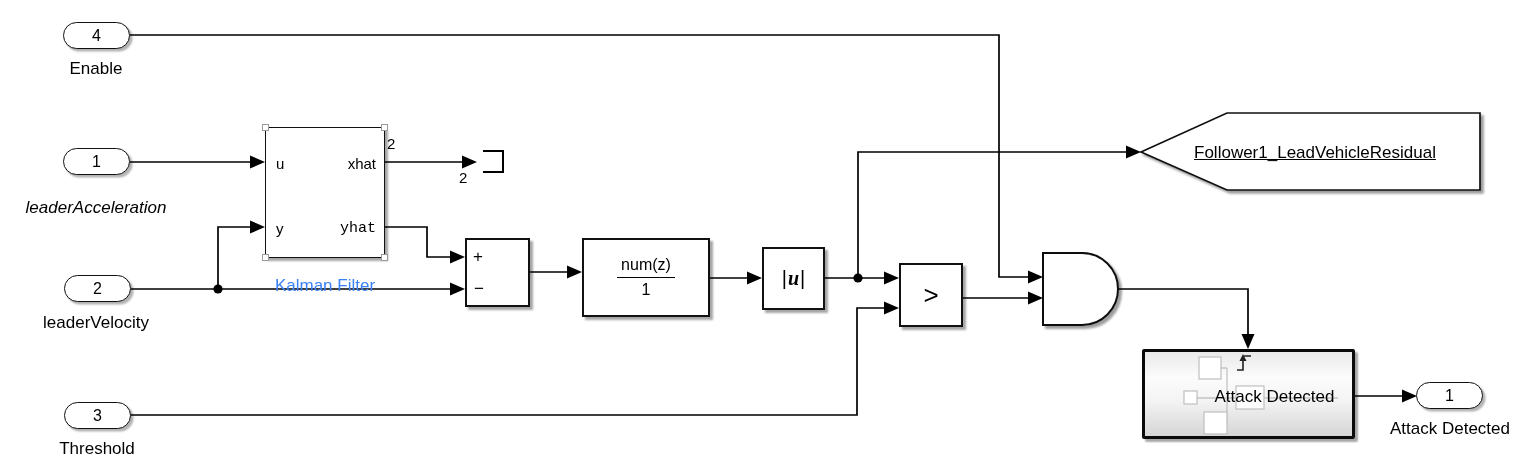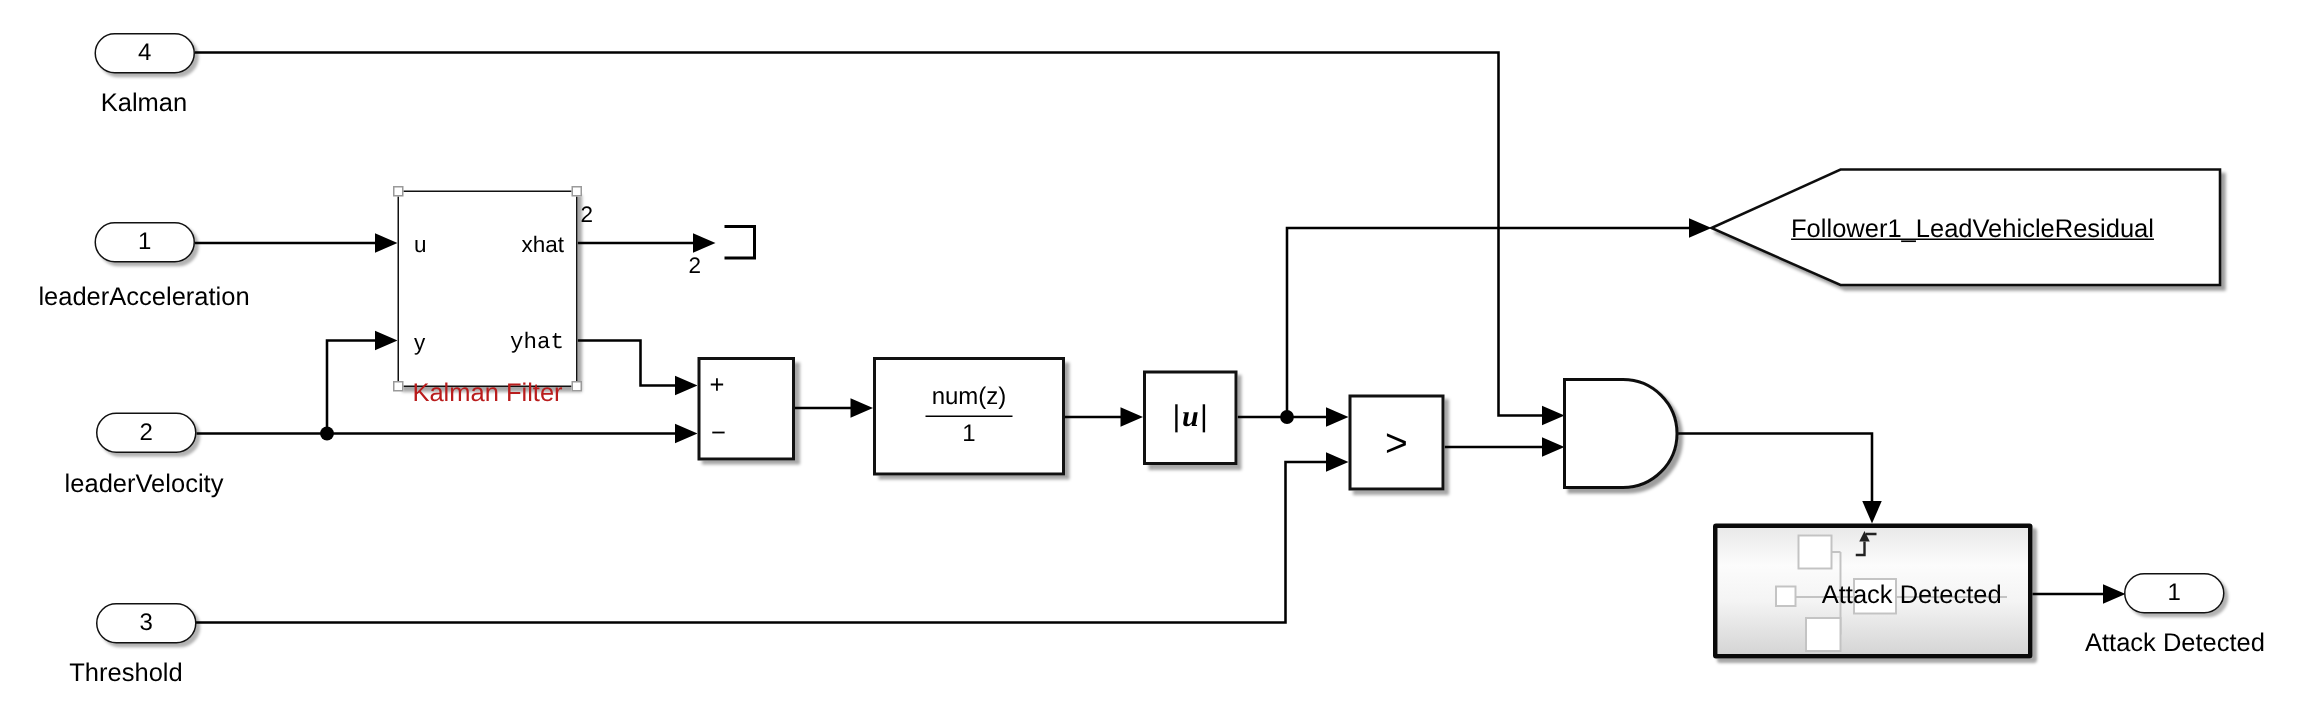--- a/index.html
+++ b/index.html
@@ -83,48 +83,48 @@
       <circle cx="858" cy="278" r="4.6"></circle>
     </g>
     <path d="M483,151 H503 V172 H483" stroke="#000" stroke-width="2" fill="none"></path>
     <path d="M1043,253 H1082 A36,36 0 0 1 1082,325 H1043 Z" fill="#fff" stroke="#111" stroke-width="2" filter="url(#ds)"></path>
     <polygon points="1141,152 1227,113 1480,113 1480,190 1227,190" fill="#fff" stroke="#111" stroke-width="1.7" filter="url(#ds)"></polygon>
   </svg>
 
   <div class="port" style="left:63px;top:22px;">
     <span>4</span>
   </div>
-  <div class="plabel" style="left:46px;top:59px;width:100px;">Kalman</div>
+  <div class="plabel" style="left:46px;top:59px;width:100px;">Enable</div>
 
   <div class="port" style="left:63px;top:148px;">
     <span>1</span>
   </div>
-  <div class="plabel" style="left:6px;top:188px;width:180px;">leaderAcceleration</div>
+  <div class="plabel" style="left:6px;top:198px;width:180px;font-style:italic;">leaderAcceleration</div>
 
   <div class="port" style="left:64px;top:275px;">
     <span>2</span>
   </div>
   <div class="plabel" style="left:16px;top:313px;width:160px;">leaderVelocity</div>
 
   <div class="port" style="left:64px;top:402px;">
     <span>3</span>
   </div>
-  <div class="plabel" style="left:34px;top:439px;width:100px;">Threshold</div>
+  <div class="plabel" style="left:47px;top:439px;width:100px;">Threshold</div>
 
   <div class="block kalman" style="left:265px;top:127px;width:120px;height:131px;">
     <span class="kport" style="left:10px;top:27px;">u</span>
     <span class="kport" style="left:10px;top:92px;">y</span>
     <span class="kport" style="right:8px;top:27px;">xhat</span>
     <span class="kport" style="right:8px;top:92px;font-family:Liberation Mono, monospace;">yhat</span>
     <span class="handle" style="left:-4px;top:-4px;"></span>
     <span class="handle" style="right:-4px;top:-4px;"></span>
     <span class="handle" style="left:-4px;bottom:-4px;"></span>
     <span class="handle" style="right:-4px;bottom:-4px;"></span>
   </div>
-  <div class="kalman-name" style="left:245px;top:252px;width:160px;color:#b91c1c;">Kalman Filter</div>
+  <div class="kalman-name" style="left:245px;top:276px;width:160px;color:#3b82f6;">Kalman Filter</div>
 
   <div class="annot" style="left:387px;top:135px;">2</div>
   <div class="annot" style="left:459px;top:169px;">2</div>
 
   <div class="block" style="left:465px;top:238px;width:65px;height:69px;">
     <span class="sum-sign" style="left:6px;top:7px;">+</span>
     <span class="sum-sign" style="left:7px;top:39px;">−</span>
   </div>
 
   <div class="block tf" style="left:582px;top:238px;width:128px;height:79px;">

